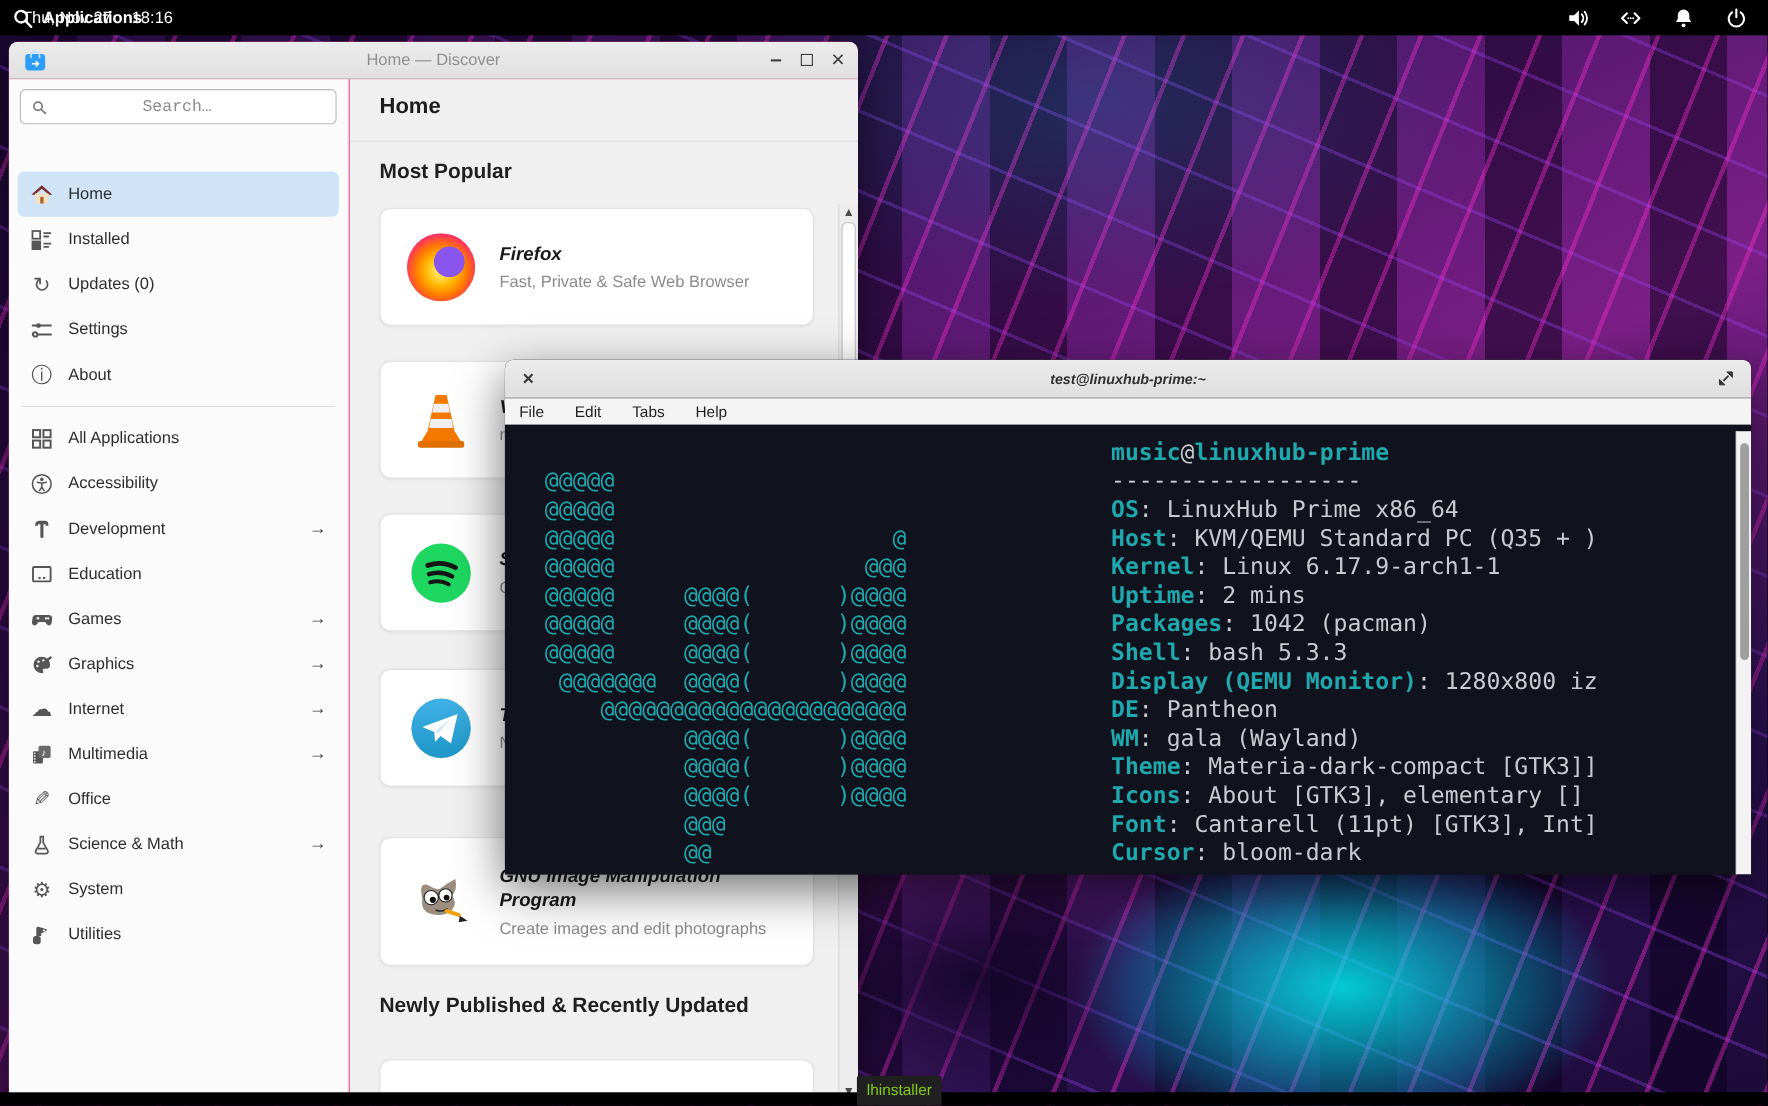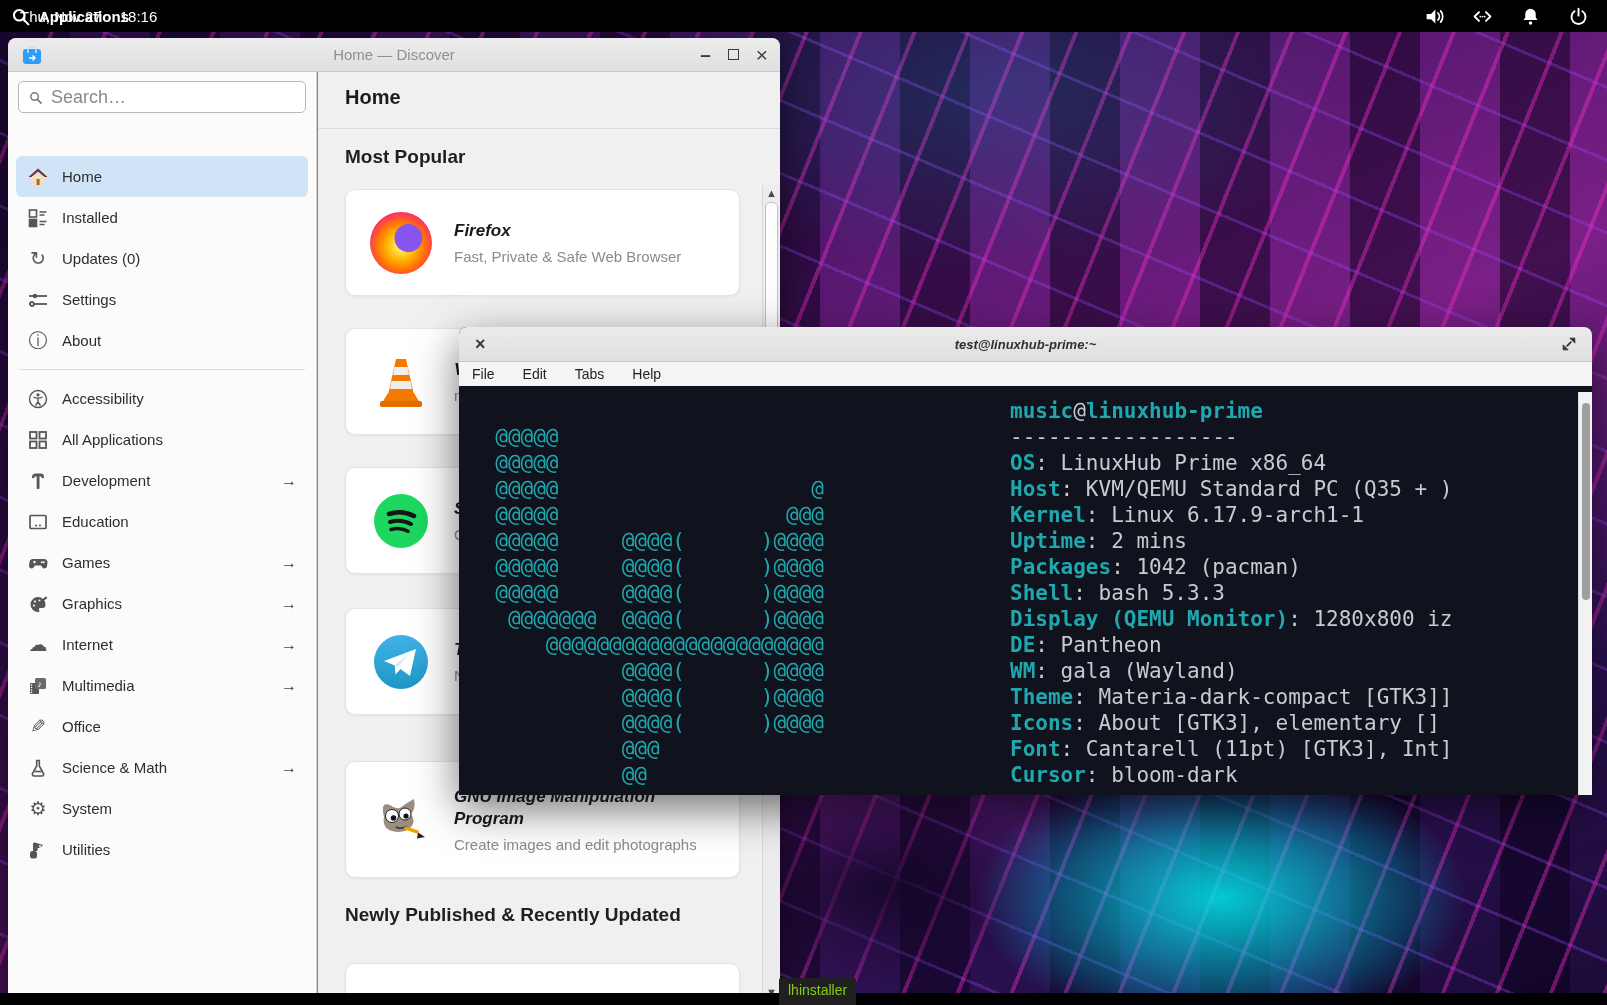--- a/index.html
+++ b/index.html
@@ -44,22 +44,22 @@
   .d-controls { position:absolute; right:12px; display:flex; align-items:center; gap:17px; color:#3c3c3c; }
   .ctl-min { font-size:19px; font-weight:bold; line-height:10px; }
   .ctl-max { width:11px; height:11px; border:1.5px solid #3c3c3c; display:inline-block; }
   .ctl-close { font-size:21px; line-height:16px; }
 
   .d-sidebar { position:absolute; left:0; top:34px; bottom:0; width:309px; background:#fbfbfb;
     border-right:1px solid #d6d6d6; }
   .search { margin:9px 10px; height:32px; background:#fff; border:1px solid #b9b9b9; border-radius:5px;
     display:flex; align-items:center; padding:0 9px; gap:8px; }
   .search .sicon { width:15px; height:15px; display:inline-flex; }
-  .search input { border:none; outline:none; font-size:18px; color:#444; width:220px;
-    font-family:Liberation Sans, sans-serif; background:transparent; }
+  .search input { border:none; outline:none; font-size:15px; color:#444; width:220px;
+    font-family:Liberation Mono, monospace; background:transparent;text-align:center; }
   .search input::placeholder { color:#8a8a8a; }
   .nav { position:absolute; top:84px; left:8px; right:8px; }
   .nav-item { height:41px; display:flex; align-items:center; gap:13px; padding:0 11px;
     border-radius:6px; font-size:15px; color:#2e2e2e; }
   .nav-item.selected { background:#cfe4f7; }
   .nicon { width:22px; height:22px; display:inline-flex; justify-content:center; align-items:center;
     color:#565656; font-size:19px; flex:none; }
   .nicon svg { width:20px; height:20px; }
   .nav-arrow { margin-left:auto; color:#3f3f3f; font-weight:bold; font-size:16px; }
   .nav-div { height:1px; background:#ddd; margin:8px 3px; }
@@ -219,38 +219,38 @@
           </span>
         <span>Settings</span>
       </div>
       <div class="nav-item">
         <span class="nicon">ⓘ</span>
         <span>About</span>
       </div>
       <div class="nav-div"></div>
       <div class="nav-item">
         <span class="nicon">
-            <svg viewBox="0 0 20 20" fill="none" stroke="#565656" stroke-width="1.4">
-              <circle cx="10" cy="10" r="8.5"></circle>
-              <circle cx="10" cy="5.8" r="1.6" fill="#565656" stroke="none"></circle>
-              <path d="M5.5 8.2 Q10 10 14.5 8.2 M10 9.5 V13 M10 13 L7.5 16.5 M10 13 L12.5 16.5"></path>
-            </svg>
-          </span>
-        <span>Accessibility</span>
-      </div>
-      <div class="nav-item">
-        <span class="nicon">
             <svg viewBox="0 0 20 20" fill="none" stroke="#565656" stroke-width="1.8">
               <rect x="2" y="2" width="6.5" height="6.5"></rect>
               <rect x="11.5" y="2" width="6.5" height="6.5"></rect>
               <rect x="2" y="11.5" width="6.5" height="6.5"></rect>
               <rect x="11.5" y="11.5" width="6.5" height="6.5"></rect>
             </svg>
           </span>
         <span>All Applications</span>
+      </div>
+      <div class="nav-item">
+        <span class="nicon">
+            <svg viewBox="0 0 20 20" fill="none" stroke="#565656" stroke-width="1.4">
+              <circle cx="10" cy="10" r="8.5"></circle>
+              <circle cx="10" cy="5.8" r="1.6" fill="#565656" stroke="none"></circle>
+              <path d="M5.5 8.2 Q10 10 14.5 8.2 M10 9.5 V13 M10 13 L7.5 16.5 M10 13 L12.5 16.5"></path>
+            </svg>
+          </span>
+        <span>Accessibility</span>
       </div>
       <div class="nav-item">
         <span class="nicon">
             <svg viewBox="0 0 20 20" fill="#565656">
               <rect x="8.7" y="5" width="2.8" height="13" rx="1"></rect>
               <path d="M4 6 Q4 2.5 8 2.5 L13 2.5 Q16 2.5 16 6 L16 7 L13.5 7 L13.5 5.5 L6.5 5.5 L6.5 7 L4 7 Z"></path>
             </svg>
           </span>
         <span>Development</span>
         <span class="nav-arrow">→</span>

